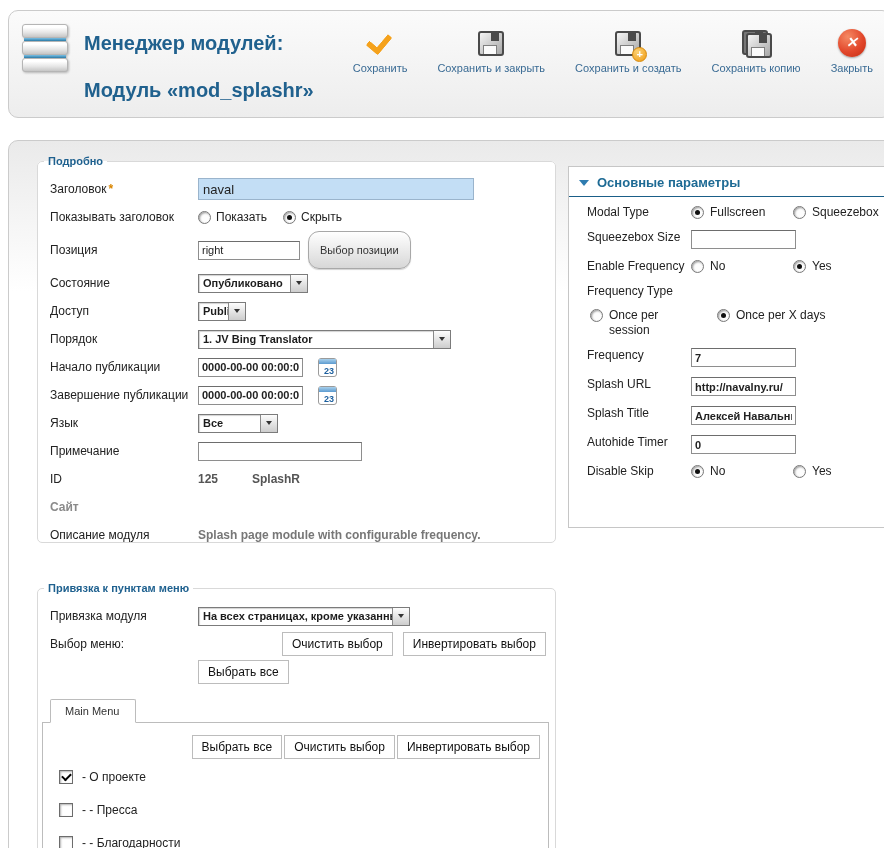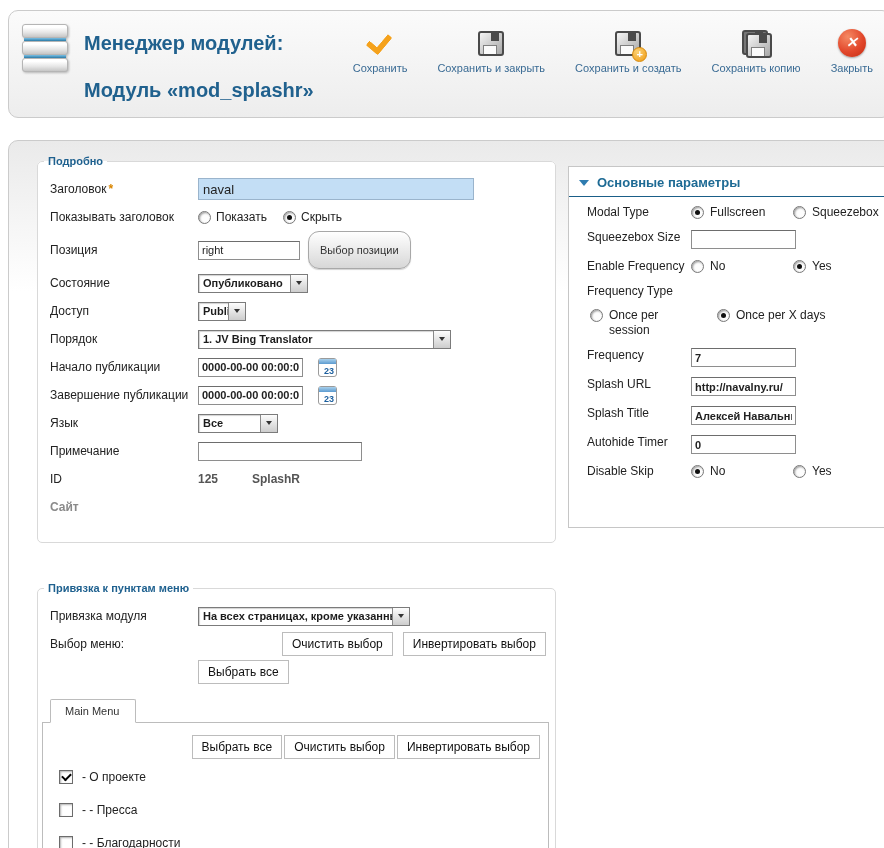--- a/index.html
+++ b/index.html
@@ -245,20 +245,24 @@
       <div class="frow">
         <span class="flbl">ID</span>
         <span class="id-val">125</span>
         <span class="id-mod">SplashR</span>
       </div>
 
       <div class="frow">
         <span class="flbl gray-bold">Сайт</span>
       </div>
 
+      <div class="frow">
+        <span class="flbl">Описание модуля</span>
+        <span class="desc-val">Splash page module with configurable frequency.</span>
+      </div>
     </fieldset>
 
     <div class="panel">
       <div class="panel-h">
         <span class="tri"></span>
         <span>Основные параметры</span>
       </div>
 
       <div class="prow">
         <span class="plbl">Modal Type</span>

